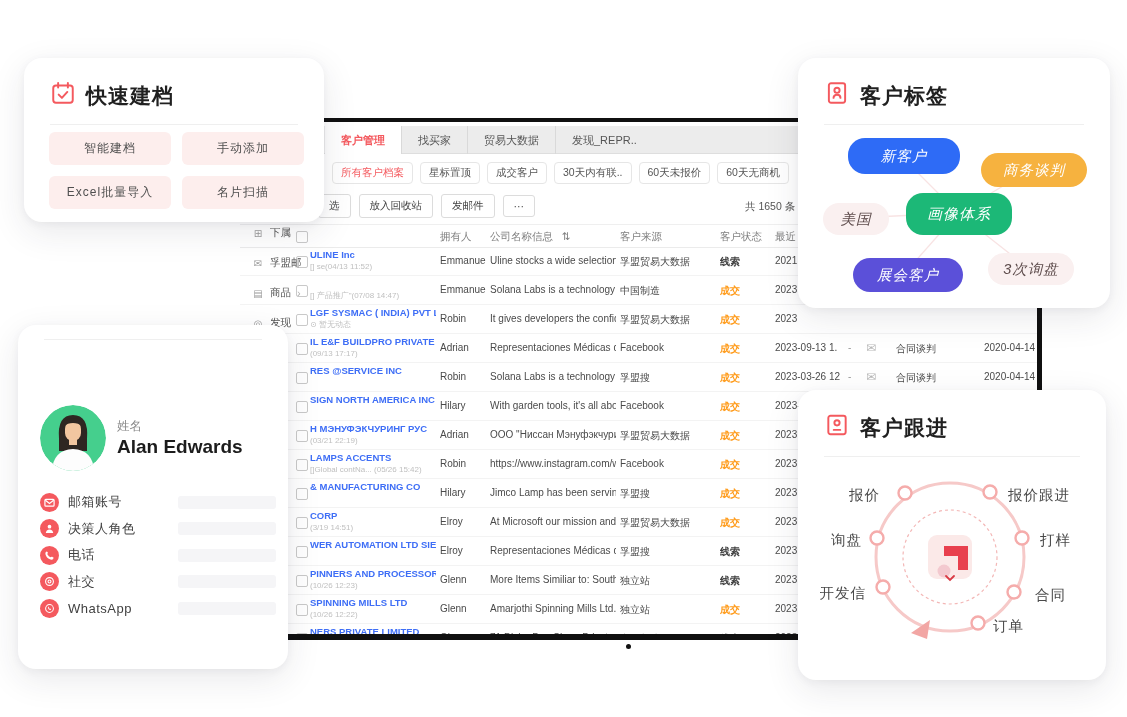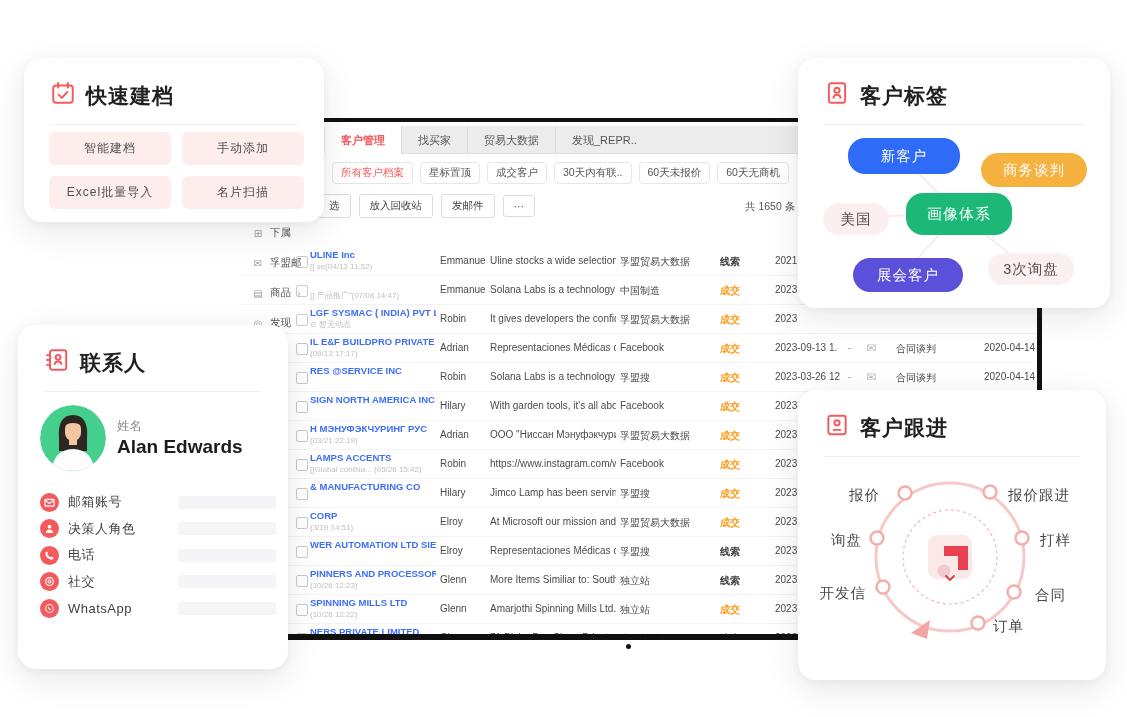--- a/index.html
+++ b/index.html
@@ -63,21 +63,21 @@
   
   #card-quick{left:24px;top:58px;width:300px;height:164px;}
   .qbtn{position:absolute;height:33px;border:none;border-radius:6px;background:#fdeeed;color:#4f4f4f;
         font-size:12px;font-family:inherit;letter-spacing:1px;}
   .qb0{left:25px;top:74px;width:122px;} .qb1{left:158px;top:74px;width:122px;}
   .qb2{left:25px;top:118px;width:122px;} .qb3{left:158px;top:118px;width:122px;}
   
   #card-tags{left:798px;top:58px;width:312px;height:250px;}
   .tagwrap{position:absolute;inset:0;}
   .tag{position:absolute;border-radius:17px;display:flex;align-items:center;justify-content:center;
-       font-size:14.5px;letter-spacing:1px;}
+       font-size:14.5px;letter-spacing:1px;font-style:italic;}
   .tag.blue{background:var(--tag-blue,#2e6bf6);color:#fff;}
   .tag.orange{background:var(--tag-orange,#f6b23f);color:#fff;text-align:center;}
   .tag.green{background:var(--tag-green,#1cb877);color:#fff;}
   .tag.indigo{background:var(--tag-indigo,#5b50d9);color:#fff;}
   .tag.light{background:var(--tag-light,#faf0f0);color:#5c4a4a;}
   .tg0{left:50px;top:80px;width:112px;height:36px;}
   .tg1{left:183px;top:95px;width:106px;height:34px;}
   .tg2{left:25px;top:145px;width:66px;height:32px;}
   .tg3{left:108px;top:135px;width:106px;height:42px;font-size:15px;}
   .tg4{left:55px;top:200px;width:110px;height:34px;}
@@ -149,20 +149,29 @@
 
         <button class="tbtn">放入回收站</button>
 
         <button class="tbtn">发邮件</button>
 
         <button class="tbtn">···</button>
 
       <span class="total">共 1650 条</span>
     </div>
 
+    <div class="thead">
+      <span class="cb" style="top:6px"></span>
+      <span class="h-owner">拥有人</span>
+      <span class="h-info">公司名称信息</span>
+      <span class="h-sort">⇅</span>
+      <span class="h-source">客户来源</span>
+      <span class="h-status">客户状态</span>
+      <span class="h-date">最近</span>
+    </div>
 
     <div class="rows">
 
         <div class="trow">
           <span class="cb"></span>
           <span class="c-name">
             <a class="nm">ULINE Inc</a>
             <span class="sub">[] se(04/13 11:52)</span>
           </span>
           <span class="cell c-owner">Emmanuel</span>
@@ -441,33 +450,20 @@
     <div class="tag blue tg0">新客户</div>
     <div class="tag orange tg1">商务谈判</div>
     <div class="tag light tg2">美国</div>
     <div class="tag green tg3">画像体系</div>
     <div class="tag indigo tg4">展会客户</div>
     <div class="tag light tg5">3次询盘</div>
   </div>
 </section>
 
 <section class="card" id="card-contact">
-  <div class="card-head">
-    <span>
-      <svg width="26" height="26" viewBox="0 0 24 24" fill="none" stroke="#f4595e" stroke-width="1.8" stroke-linecap="round" stroke-linejoin="round">
-        <rect x="5.5" y="3" width="15" height="18" rx="2"></rect>
-          <line x1="2.8" y1="7.5" x2="5.5" y2="7.5"></line>
-          <line x1="2.8" y1="12" x2="5.5" y2="12"></line>
-          <line x1="2.8" y1="16.5" x2="5.5" y2="16.5"></line>
-          <circle cx="13" cy="9.5" r="2.2"></circle>
-          <path d="M10 15.8c0-1.6 1.4-2.5 3-2.5s3 .9 3 2.5"></path>
-      </svg>
-    </span>
-    <span class="card-title">联系人</span>
-  </div>
   <div class="divider"></div>
   <span class="avatar">
     <svg width="66" height="66" viewBox="0 0 66 66">
       <defs>
           <clipPath id="avclip">
             <circle cx="33" cy="33" r="33"></circle>
           </clipPath>
         </defs>
       <g clip-path="url(#avclip)">
         <rect width="66" height="66" fill="#45cf8d"></rect>

